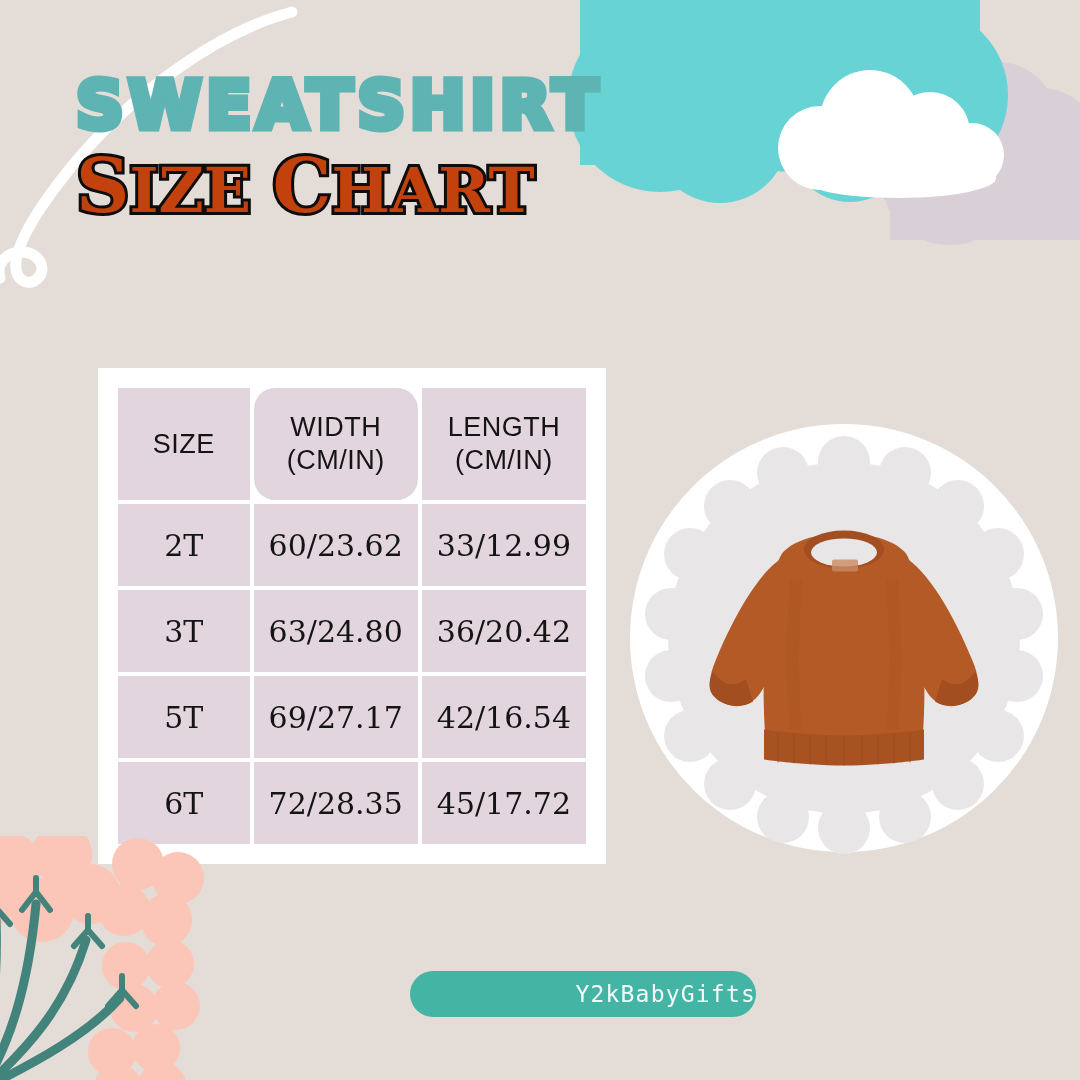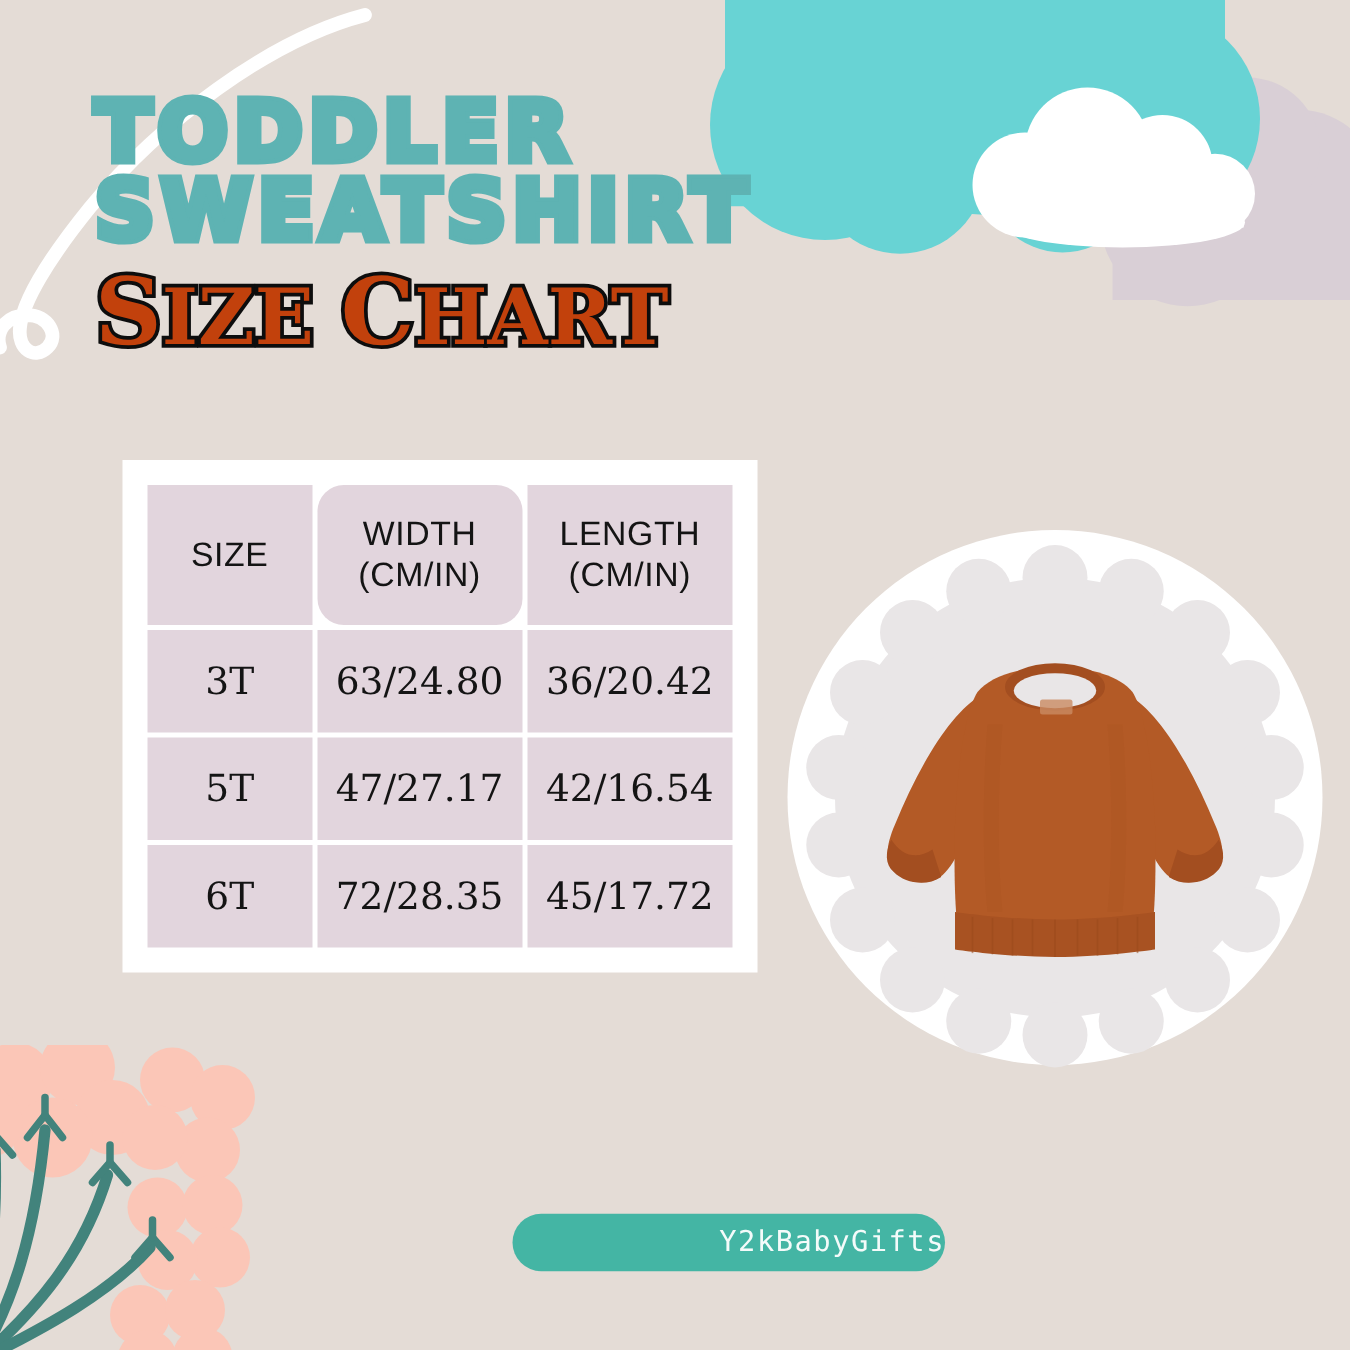--- a/index.html
+++ b/index.html
@@ -147,21 +147,20 @@
     </g>
   </svg>
 
   <svg class="deco" id="squiggle" viewBox="0 0 340 320">
     <path d="M332 22 C255 42 168 108 112 176 C78 218 58 252 56 272
              C54 290 68 298 78 288 C88 278 78 262 62 262
              C44 262 36 276 40 288" fill="none" stroke="#FFFFFF" stroke-width="11" stroke-linecap="round"></path>
   </svg>
 
   <div id="heading">
-    <div class="title-line">TODDLER</div>
     <div class="title-line">SWEATSHIRT</div>
     <div id="title-sub"><span class="cap">S</span><span>IZE </span><span class="cap">C</span><span>HART</span></div>
   </div>
 
   <table id="size-table">
     <thead>
       <tr>
         <th class="col-size">
           <div>SIZE</div>
         </th>
@@ -170,27 +169,32 @@
           <div>(CM/IN)</div>
         </th>
         <th class="col-length">
           <div>LENGTH</div>
           <div>(CM/IN)</div>
         </th>
       </tr>
     </thead>
     <tbody>
       <tr>
+        <td>2T</td>
+        <td>60/23.62</td>
+        <td>33/12.99</td>
+      </tr>
+      <tr>
         <td>3T</td>
         <td>63/24.80</td>
         <td>36/20.42</td>
       </tr>
       <tr>
         <td>5T</td>
-        <td>47/27.17</td>
+        <td>69/27.17</td>
         <td>42/16.54</td>
       </tr>
       <tr>
         <td>6T</td>
         <td>72/28.35</td>
         <td>45/17.72</td>
       </tr>
     </tbody>
   </table>
 

